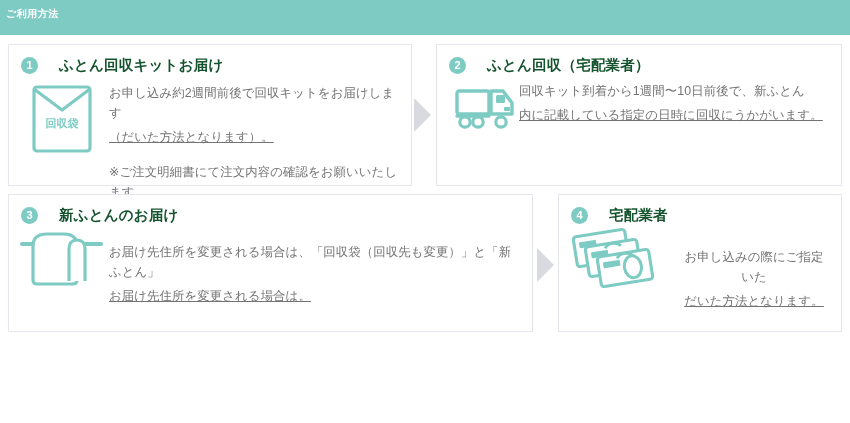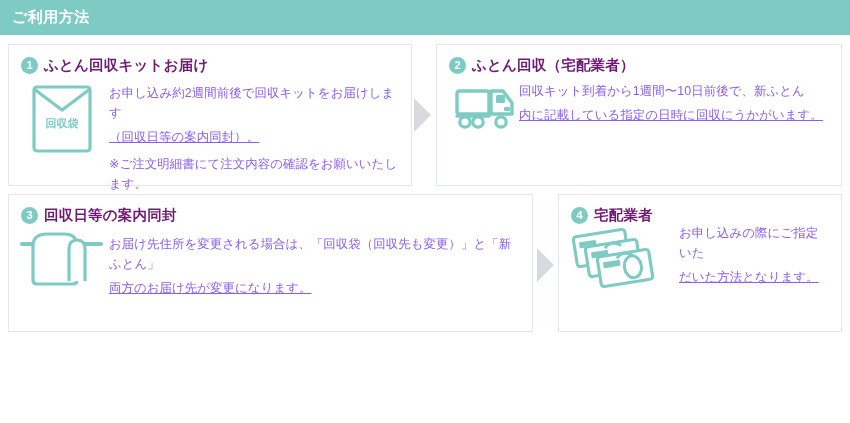--- a/index.html
+++ b/index.html
@@ -22,23 +22,23 @@
     position: absolute;
     left: 0;
     top: 0;
     width: 850px;
     height: 35px;
     background: #7ecbc4;
     box-sizing: border-box;
   }
   .section-header .title {
     position: absolute;
-    left: 12px;
+    left: 6px;
     top: 9px;
-    font-size: 15px;
+    font-size: 10px;
     font-weight: bold;
     color: #ffffff;
     letter-spacing: 0.5px;
     line-height: 1;
   }
 
   
   .card {
     position: absolute;
     background: #ffffff;
@@ -62,38 +62,39 @@
     font-size: 11px;
     font-weight: bold;
     line-height: 17px;
     text-align: center;
     flex: 0 0 auto;
     margin-right: 6px;
   }
   .card-title-text {
     font-size: 14.5px;
     font-weight: bold;
-    color: #701a75;
+    color: #14532d;
     letter-spacing: 0.2px;
+    margin-left: 15px;
   }
   .card-icon {
     position: absolute;
   }
   .card-body {
     position: absolute;
     font-size: 12.4px;
     line-height: 1.62;
-    color: #8b5cf6;
+    color: #737373;
     letter-spacing: 0.1px;
   }
   .card-body p {
     margin: 0;
   }
   .card-body p.gap {
-    margin-top: 7px;
+    margin-top: 15px;
   }
   .card-body p.tight {
     margin-top: 4px;
     text-decoration: underline;
   }
 
   
   #card-1 { left: 8px;   top: 44px;  width: 404px; height: 142px; }
   #card-2 { left: 436px; top: 44px;  width: 406px; height: 142px; }
   #card-3 { left: 8px;   top: 194px; width: 525px; height: 138px; }
@@ -102,21 +103,21 @@
   #card-1 .card-icon { left: 22px;  top: 38px; text-align: center; }
   #card-1 .card-body { left: 100px; top: 38px; width: 296px; }
 
   #card-2 .card-icon { left: 18px;  top: 42px; }
   #card-2 .card-body { left: 82px;  top: 36px; width: 316px; }
 
   #card-3 .card-icon { left: 10px;  top: 32px; }
   #card-3 .card-body { left: 100px; top: 32px; width: 415px; }
 
   #card-4 .card-icon { left: 8px;   top: 32px; }
-  #card-4 .card-body { left: 120px; top: 28px; width: 150px; }
+  #card-4 .card-body { left: 120px; top: 52px; width: 150px; text-align: center; }
 
   
   .arrow {
     position: absolute;
     width: 0;
     height: 0;
     border-top: 17px solid transparent;
     border-bottom: 17px solid transparent;
     border-left: 17px solid #d8dae0;
   }
@@ -148,21 +149,21 @@
   <div class="card-icon">
     <svg class="icon-svg" width="62" height="72" viewBox="0 0 62 72" aria-hidden="true">
       <rect x="3" y="4" width="56" height="64" rx="3" ry="3" fill="none" stroke="#7ecbc4" stroke-width="3.2"></rect>
       <path d="M3 6 L31 27 L59 6" fill="none" stroke="#7ecbc4" stroke-width="3.2" stroke-linejoin="round"></path>
       <text class="bag-label" x="31" y="44" text-anchor="middle">回収袋</text>
     </svg>
   </div>
 
   <div class="card-body">
     <p>お申し込み約2週間前後で回収キットをお届けします</p>
-    <p class="tight">（回収日等の案内同封）。</p>
+    <p class="tight">（だいた方法となります）。</p>
     <p class="gap">※ご注文明細書にて注文内容の確認をお願いいたします。</p>
   </div>
 </div>
 
 <div class="arrow" id="arrow-1"></div>
 
 <div class="card" id="card-2">
   <div class="card-title">
     <span class="badge">2</span>
     <span class="card-title-text">ふとん回収（宅配業者）</span>
@@ -183,34 +184,34 @@
 
   <div class="card-body">
     <p>回収キット到着から1週間〜10日前後で、新ふとん</p>
     <p class="tight">内に記載している指定の日時に回収にうかがいます。</p>
   </div>
 </div>
 
 <div class="card" id="card-3">
   <div class="card-title">
     <span class="badge">3</span>
-    <span class="card-title-text">回収日等の案内同封</span>
+    <span class="card-title-text">新ふとんのお届け</span>
   </div>
 
   <div class="card-icon">
     <svg class="icon-svg" width="88" height="66" viewBox="0 0 88 66" aria-hidden="true">
       <path d="M3 17 L82 17" stroke="#7ecbc4" stroke-width="4" stroke-linecap="round"></path>
       <path d="M14 53 L14 19 Q14 7 28 7 L45 7 Q58 7 58 19 L58 53 Q58 57 54 57 L18 57 Q14 57 14 53 Z" fill="#ffffff" stroke="#7ecbc4" stroke-width="3.2" stroke-linejoin="round"></path>
       <path d="M50 54 L50 22 Q50 13 58 13 Q66 13 66 22 L66 54" fill="#ffffff" stroke="#7ecbc4" stroke-width="3.2" stroke-linejoin="round"></path>
     </svg>
   </div>
 
   <div class="card-body">
     <p class="gap">お届け先住所を変更される場合は、「回収袋（回収先も変更）」と「新ふとん」</p>
-    <p class="tight">両方のお届け先が変更になります。</p>
+    <p class="tight">お届け先住所を変更される場合は。</p>
   </div>
 </div>
 
 <div class="arrow" id="arrow-2"></div>
 
 <div class="card" id="card-4">
   <div class="card-title">
     <span class="badge">4</span>
     <span class="card-title-text">宅配業者</span>
   </div>

